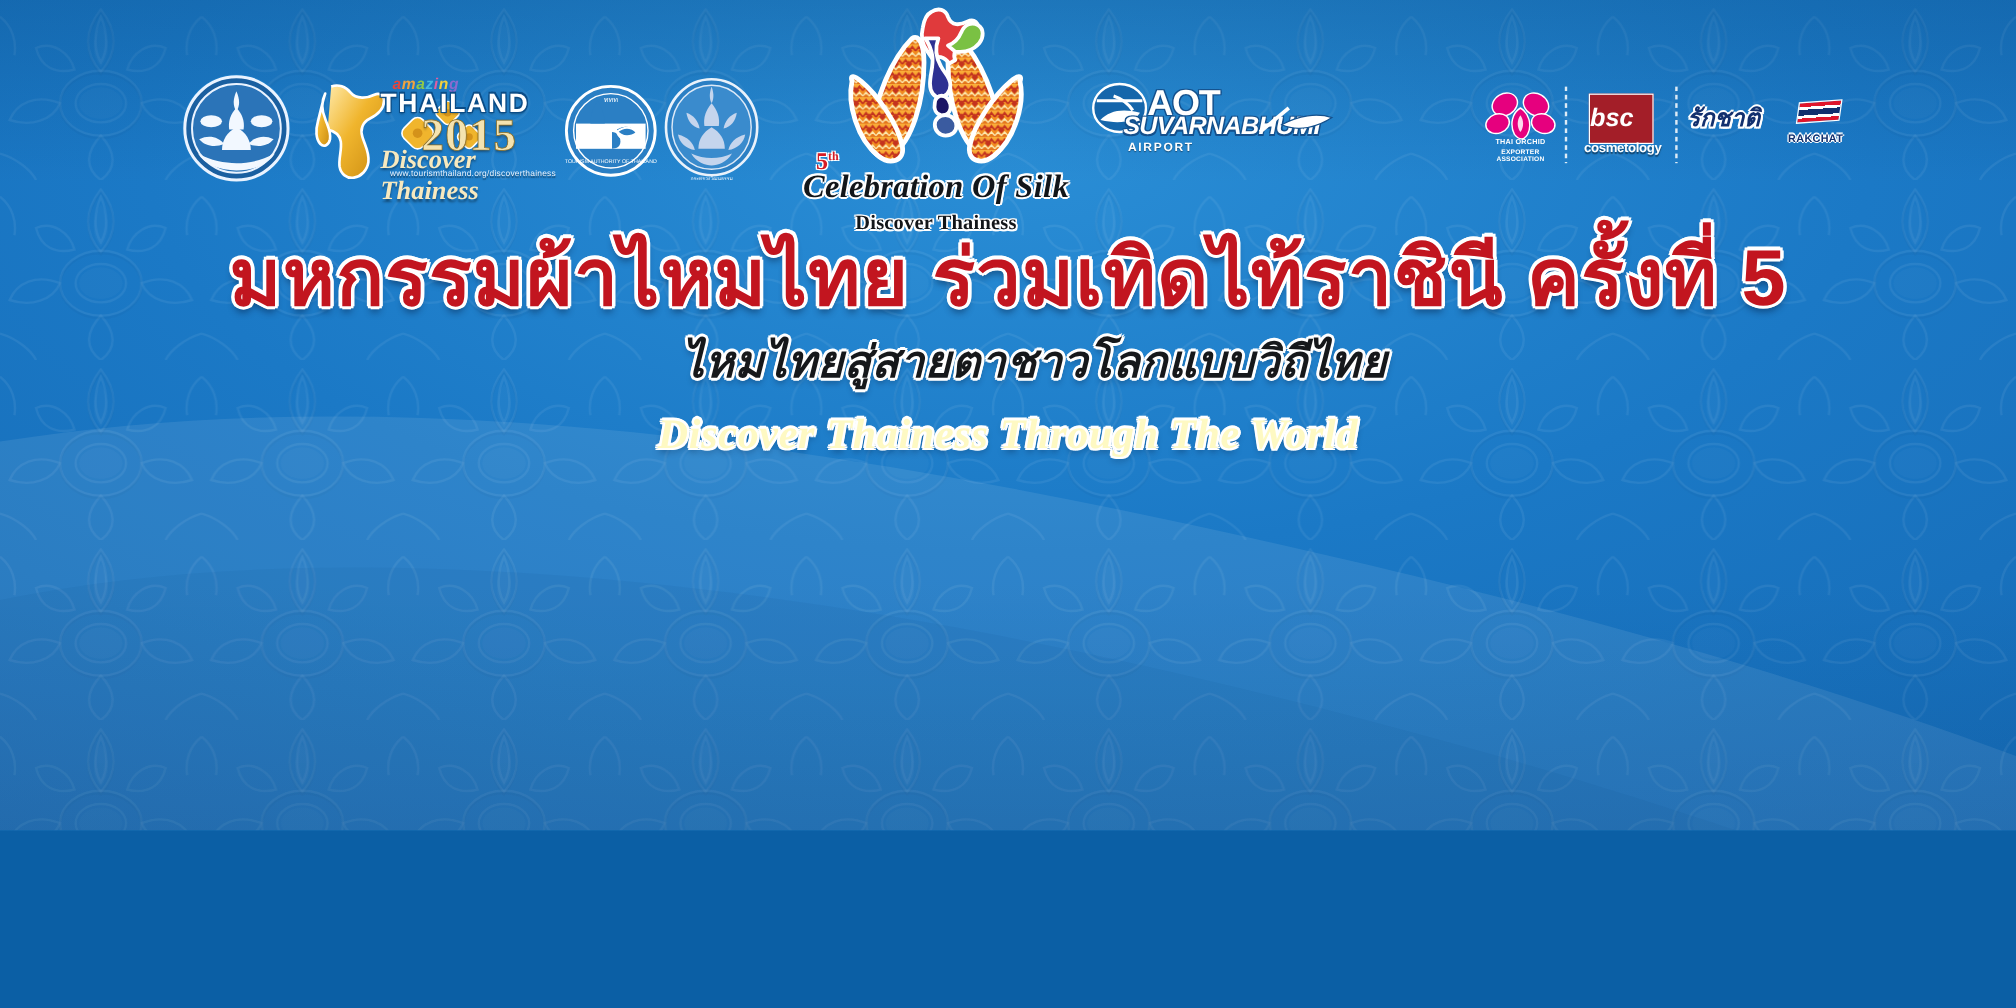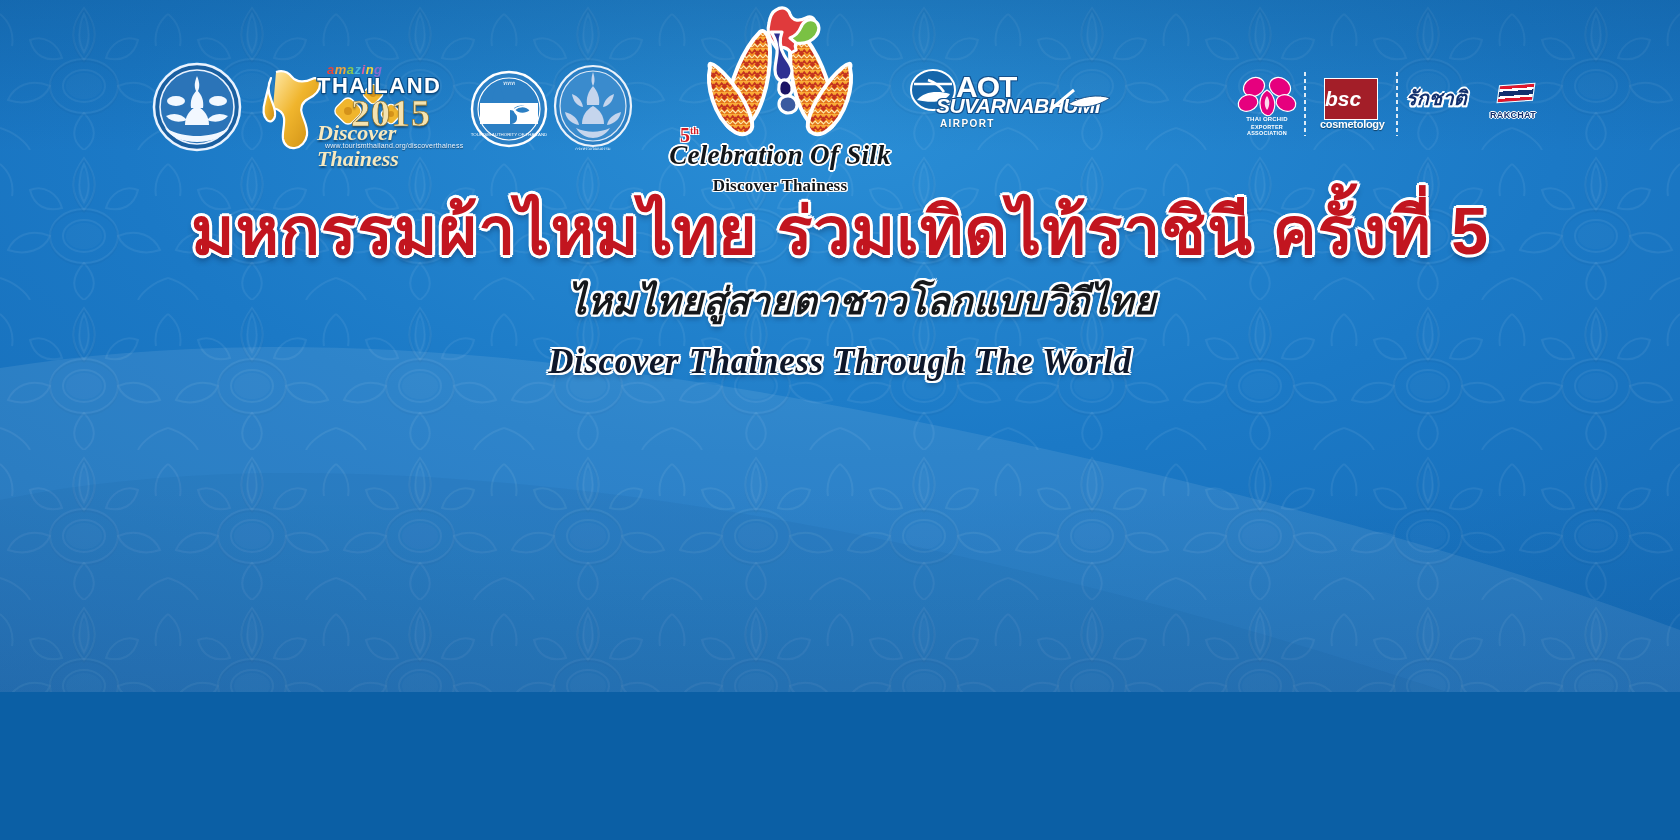--- a/index.html
+++ b/index.html
@@ -222,21 +222,21 @@
       2.4px 0 0 #fff,-2.4px 0 0 #fff,0 2.4px 0 #fff,0 -2.4px 0 #fff,
       1.8px 1.8px 0 #fff,-1.8px 1.8px 0 #fff,1.8px -1.8px 0 #fff,-1.8px -1.8px 0 #fff,
       0 4px 5px rgba(0,20,50,.4);
     margin-left: 44px;
   }
   .t-en{
     margin-top:12px;
     font-family:"Liberation Serif",serif;
     font-weight:bold;font-style:italic;
     font-size:35px;
-    color:#0f172a;
+    color:#fef9c3;
     letter-spacing:.6px;
     text-shadow:
       2.2px 0 0 #fff,-2.2px 0 0 #fff,0 2.2px 0 #fff,0 -2.2px 0 #fff,
       1.6px 1.6px 0 #fff,-1.6px 1.6px 0 #fff,1.6px -1.6px 0 #fff,-1.6px -1.6px 0 #fff,
       0 4px 5px rgba(0,20,50,.4);
   }
 </style>
 </head>
 <body>
 

